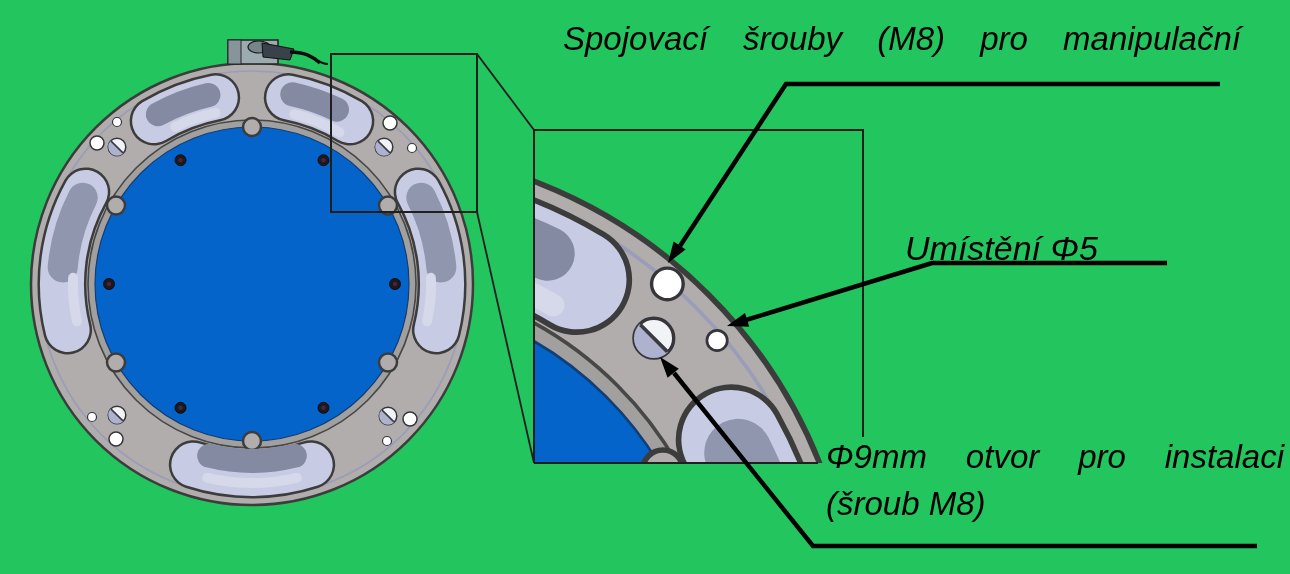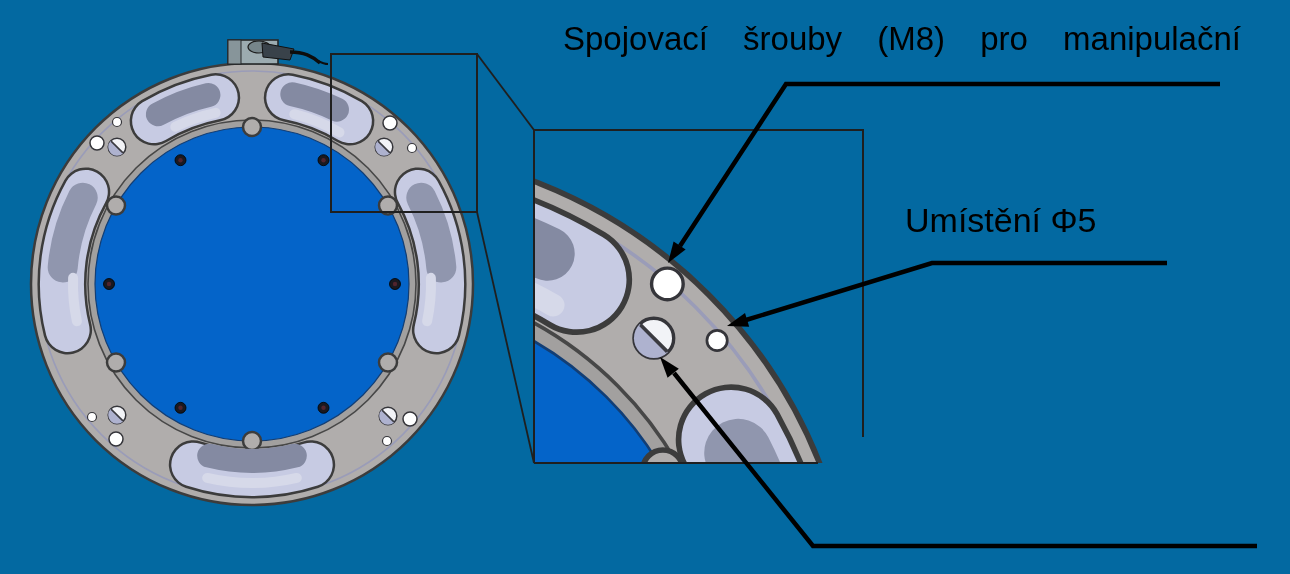--- a/index.html
+++ b/index.html
@@ -1,22 +1,22 @@
 <!DOCTYPE html>
 <html><head>
 <meta charset="utf-8">
 <style>
   html,body{margin:0;padding:0;background:#ffffff;}
-  .stage{position:relative;width:1290px;height:574px;background:#0369a1;overflow:hidden;
-         font-family:"Liberation Sans", sans-serif;color:#000;}
+  .stage{position:relative;width:1290px;height:574px;background:#22c55e;overflow:hidden;
+         font-family:"Liberation Sans", sans-serif;color:#000;font-style:italic;}
   .stage svg{position:absolute;left:0;top:0;}
   .ann{position:absolute;font-size:33px;line-height:50px;color:#000;}
   .ann .jline{text-align:justify;text-align-last:justify;}
   #ann-top{left:563px;top:14px;width:678px;}
-  #ann-mid{left:905px;top:200px;font-size:34px;line-height:40px;}
+  #ann-mid{left:905px;top:228px;font-size:34px;line-height:40px;}
   #ann-bottom{left:826px;top:433px;width:458px;line-height:47px;}
   
   .ring-fill{fill:#b0adac;stroke:#3c3c3c;stroke-width:2.5;}
   .rim-line{fill:none;stroke:#9a9cb8;stroke-width:1.6;}
   .bore{fill:#a2a09f;stroke:#474747;stroke-width:1.6;}
   .blue{stroke:#123e75;stroke-width:1.2;}
   .slot-outline{fill:none;stroke:#3c3c3c;stroke-width:49;stroke-linecap:round;}
   .slot-base{fill:none;stroke:#c7cbe3;stroke-width:44;stroke-linecap:round;}
   .slot-dark{fill:none;stroke:#848aa2;stroke-width:24;stroke-linecap:round;}
   .slot-dark2{fill:none;stroke:#9096ae;stroke-width:30;stroke-linecap:round;}
@@ -173,14 +173,18 @@
   </svg>
 
   <div class="ann" id="ann-top">
     <div class="jline">Spojovací šrouby (M8) pro manipulační</div>
   </div>
 
   <div class="ann" id="ann-mid">
     <div>Umístění Φ5</div>
   </div>
 
+  <div class="ann" id="ann-bottom">
+    <div class="jline">Φ9mm otvor pro instalaci</div>
+    <div>(šroub M8)</div>
+  </div>
 
 </div>
 
 </body></html>

